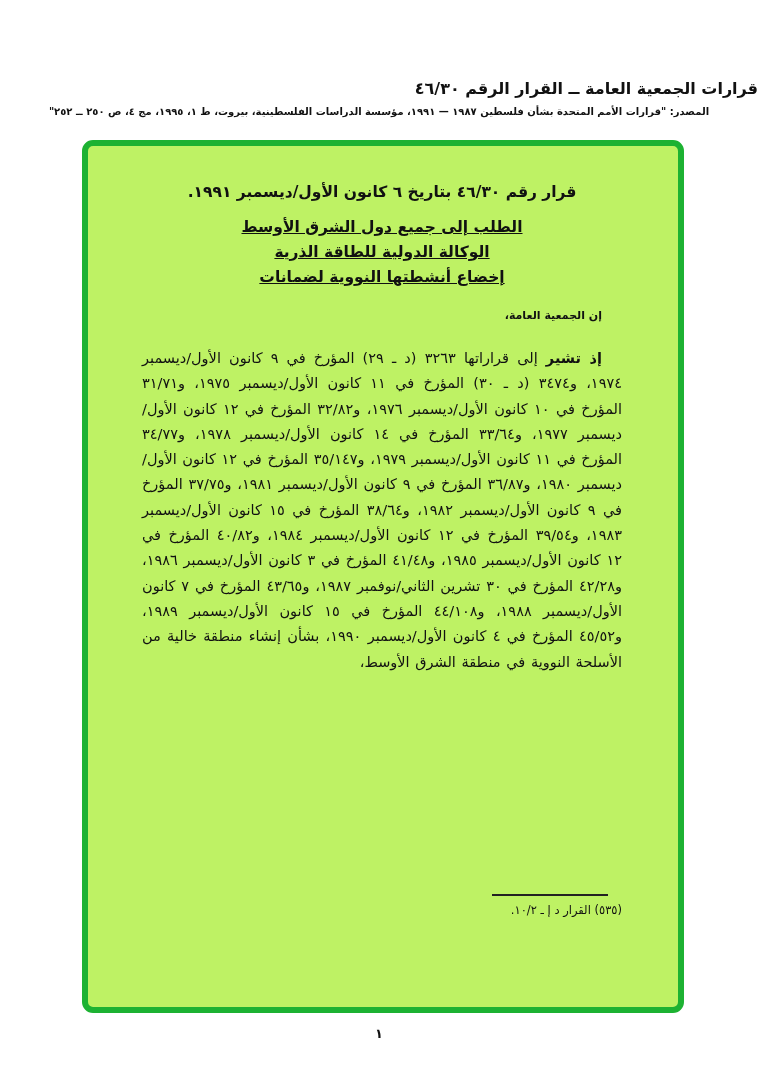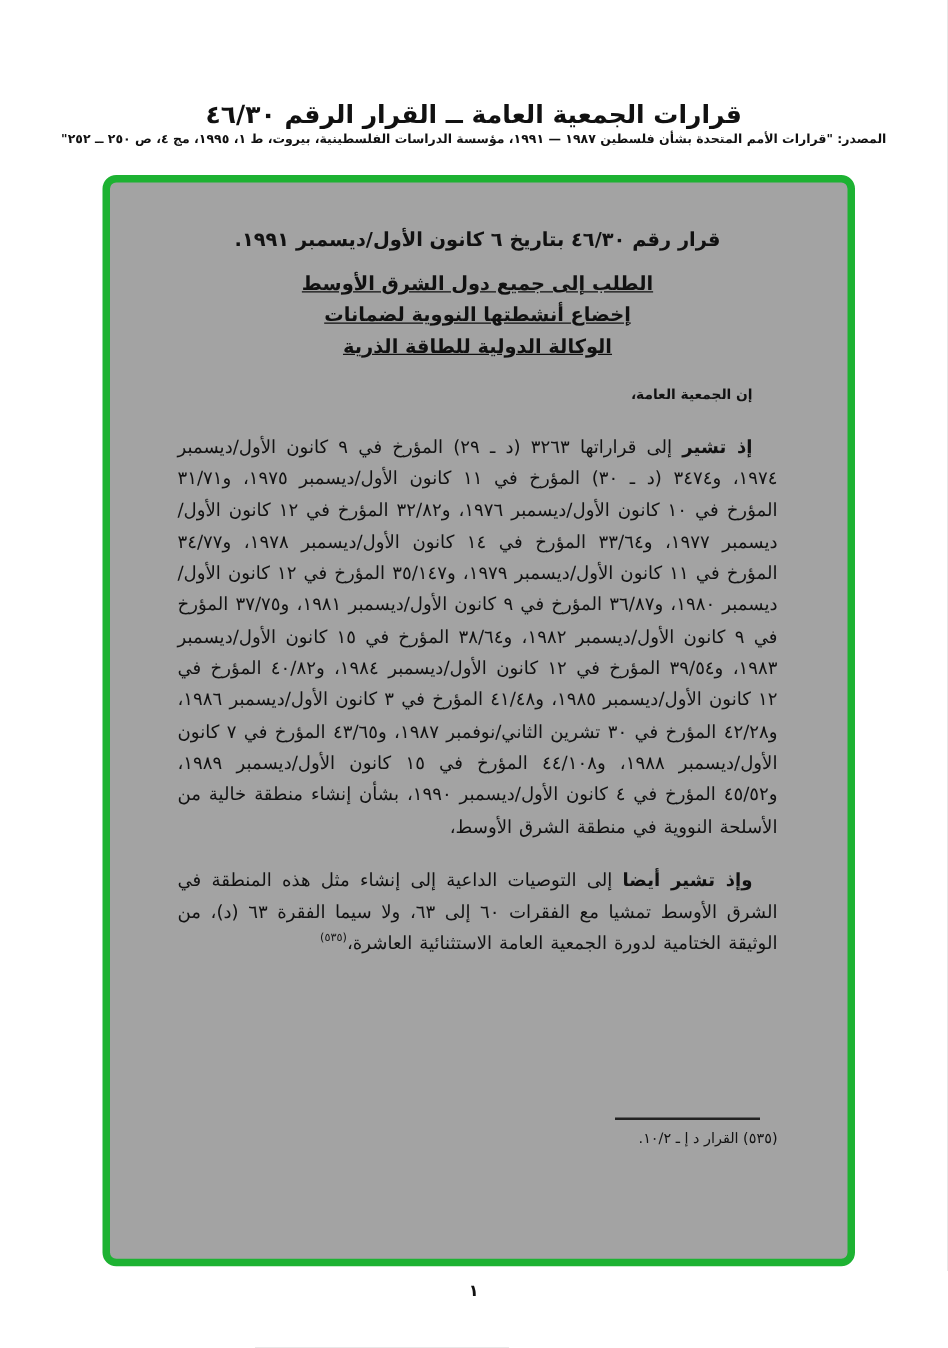--- a/index.html
+++ b/index.html
@@ -3,29 +3,29 @@
 <meta charset="utf-8">
 <style>
   * { margin:0; padding:0; box-sizing:border-box; }
   html,body { background:#ffffff; }
   body {
     width:758px; height:1078px; position:relative; overflow:hidden;
     font-family:"DejaVu Sans", sans-serif; color:#111; direction:rtl;
   }
   .page-header {
     position:absolute; top:79px; right:0; left:0;
-    text-align:center; font-weight:bold; font-size:20px; letter-spacing:0;
+    text-align:right; font-weight:bold; font-size:16px; letter-spacing:0;
   }
   .source-line {
     position:absolute; top:106px; right:4px; left:4px;
     text-align:center; font-weight:bold; font-size:10px; white-space:nowrap;
   }
   .doc-box {
     position:absolute; top:140px; left:82px; width:602px; height:873px;
-    background:#a3a3a3; border:6px solid #1db232; border-radius:11px;
+    background:#bef264; border:6px solid #1db232; border-radius:11px;
   }
   .doc-inner {
     position:absolute; top:34px; right:56px; left:54px;
   }
   .res-title {
     text-align:center; font-weight:bold; font-size:15.5px; line-height:24px;
     margin-bottom:11px;
   }
   .res-subtitle-line {
     text-align:center; font-weight:bold; font-size:15.5px; line-height:25px;text-decoration:underline;
@@ -59,32 +59,29 @@
 <div class="page-header">قرارات الجمعية العامة ــ القرار الرقم ٤٦/٣٠</div>
 
 <div class="source-line">المصدر: "قرارات الأمم المتحدة بشأن فلسطين ١٩٨٧ — ١٩٩١، مؤسسة الدراسات الفلسطينية، بيروت، ط ١، ١٩٩٥، مج ٤، ص ٢٥٠ ــ ٢٥٢"</div>
 
 <div class="doc-box">
   <div class="doc-inner">
 
     <div class="res-title">قرار رقم ٤٦/٣٠ بتاريخ ٦ كانون الأول/ديسمبر ١٩٩١.</div>
 
     <div class="res-subtitle-line">الطلب إلى جميع دول الشرق الأوسط</div>
+    <div class="res-subtitle-line">الوكالة الدولية للطاقة الذرية</div>
     <div class="res-subtitle-line">إخضاع أنشطتها النووية لضمانات</div>
-    <div class="res-subtitle-line">الوكالة الدولية للطاقة الذرية</div>
 
     <div class="opening-line">إن الجمعية العامة،</div>
 
     <p class="body-par">
       <span class="lead">إذ تشير</span><span> إلى قراراتها ٣٢٦٣ (د ـ ٢٩) المؤرخ في ٩ كانون الأول/ديسمبر ١٩٧٤، و٣٤٧٤ (د ـ ٣٠) المؤرخ في ١١ كانون الأول/ديسمبر ١٩٧٥، و٣١/٧١ المؤرخ في ١٠ كانون الأول/ديسمبر ١٩٧٦، و٣٢/٨٢ المؤرخ في ١٢ كانون الأول/ديسمبر ١٩٧٧، و٣٣/٦٤ المؤرخ في ١٤ كانون الأول/ديسمبر ١٩٧٨، و٣٤/٧٧ المؤرخ في ١١ كانون الأول/ديسمبر ١٩٧٩، و٣٥/١٤٧ المؤرخ في ١٢ كانون الأول/ديسمبر ١٩٨٠، و٣٦/٨٧ المؤرخ في ٩ كانون الأول/ديسمبر ١٩٨١، و٣٧/٧٥ المؤرخ في ٩ كانون الأول/ديسمبر ١٩٨٢، و٣٨/٦٤ المؤرخ في ١٥ كانون الأول/ديسمبر ١٩٨٣، و٣٩/٥٤ المؤرخ في ١٢ كانون الأول/ديسمبر ١٩٨٤، و٤٠/٨٢ المؤرخ في ١٢ كانون الأول/ديسمبر ١٩٨٥، و٤١/٤٨ المؤرخ في ٣ كانون الأول/ديسمبر ١٩٨٦، و٤٢/٢٨ المؤرخ في ٣٠ تشرين الثاني/نوفمبر ١٩٨٧، و٤٣/٦٥ المؤرخ في ٧ كانون الأول/ديسمبر ١٩٨٨، و٤٤/١٠٨ المؤرخ في ١٥ كانون الأول/ديسمبر ١٩٨٩، و٤٥/٥٢ المؤرخ في ٤ كانون الأول/ديسمبر ١٩٩٠، بشأن إنشاء منطقة خالية من الأسلحة النووية في منطقة الشرق الأوسط،</span>
     </p>
 
-    <p class="body-par">
-      <span class="lead">وإذ تشير أيضا</span><span> إلى التوصيات الداعية إلى إنشاء مثل هذه المنطقة في الشرق الأوسط تمشيا مع الفقرات ٦٠ إلى ٦٣، ولا سيما الفقرة ٦٣ (د)، من الوثيقة الختامية لدورة الجمعية العامة الاستثنائية العاشرة،</span><sup class="fn-ref">(٥٣٥)</sup>
-    </p>
 
 
   </div>
 
   <div class="footnote-block">
     <div class="fn-rule"></div>
     <div class="fn-text">(٥٣٥) القرار د إ ـ ١٠/٢.</div>
   </div>
 </div>
 

